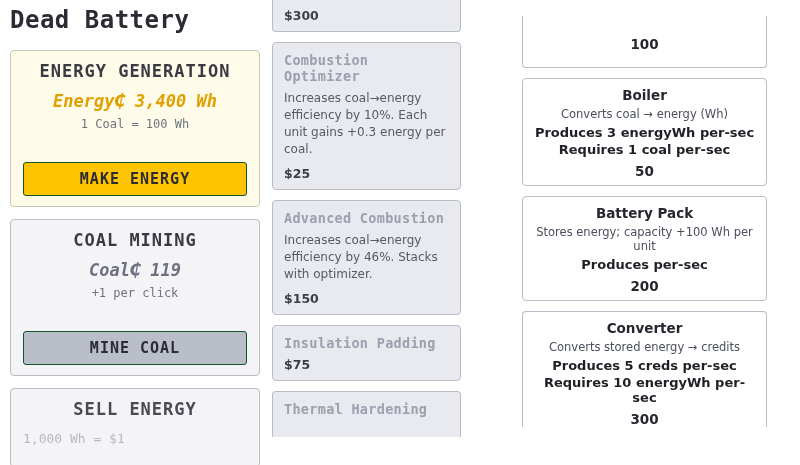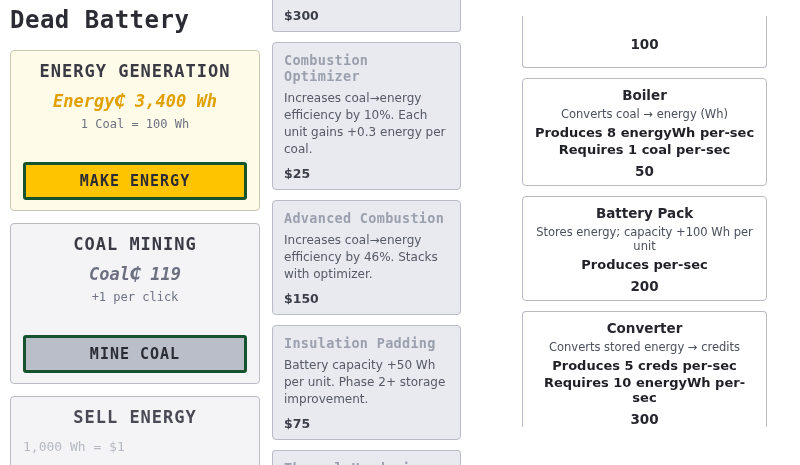--- a/index.html
+++ b/index.html
@@ -100,21 +100,21 @@
     display: block;
     width: 100%;
     box-sizing: border-box;
     padding: 7px 0;
     text-align: center;
     font-family: "DejaVu Sans Mono", monospace;
     font-size: 15px;
     font-weight: bold;
     letter-spacing: 1px;
     color: #2b2b33;
-    border: 3px solid #14532d;
+    border: 1px solid #14532d;
     border-radius: 3px;
     cursor: pointer;
     margin-top: 31px;
   }
   .big-btn.yellow {
     background: #ffc400;
   }
   .big-btn.grey {
     background: #b9bec9;
   }
@@ -269,21 +269,20 @@
       </div>
 
       <div class="upgrade">
         <div class="upg-name">Advanced Combustion</div>
         <div class="upg-desc">Increases coal→energy efficiency by 46%. Stacks with optimizer.</div>
         <div class="upg-price">$150</div>
       </div>
 
       <div class="upgrade">
         <div class="upg-name">Insulation Padding</div>
-        <div class="upg-desc">Battery capacity +50 Wh per unit. Phase 2+ storage improvement.</div>
         <div class="upg-price">$75</div>
       </div>
 
       <div class="upgrade clipped-bottom">
         <div class="upg-name">Thermal Hardening</div>
         <div class="upg-desc" style="height:14px;"></div>
       </div>
 
     </div>
   </div>
@@ -291,21 +290,21 @@
   <div class="col col-right">
     <div style="margin-top:-16px;">
 
       <div class="producer clipped-top" style="height:62px;">
         <div class="prod-cost" style="padding-top:30px;">100</div>
       </div>
 
       <div class="producer">
         <div class="prod-name">Boiler</div>
         <div class="prod-desc">Converts coal → energy (Wh)</div>
-        <div class="prod-line">Produces 8 energyWh per-sec</div>
+        <div class="prod-line">Produces 3 energyWh per-sec</div>
         <div class="prod-line">Requires 1 coal per-sec</div>
         <div class="prod-cost">50</div>
       </div>
 
       <div class="producer">
         <div class="prod-name">Battery Pack</div>
         <div class="prod-desc">Stores energy; capacity +100 Wh per unit</div>
         <div class="prod-line">Produces per-sec</div>
         <div class="prod-cost">200</div>
       </div>

